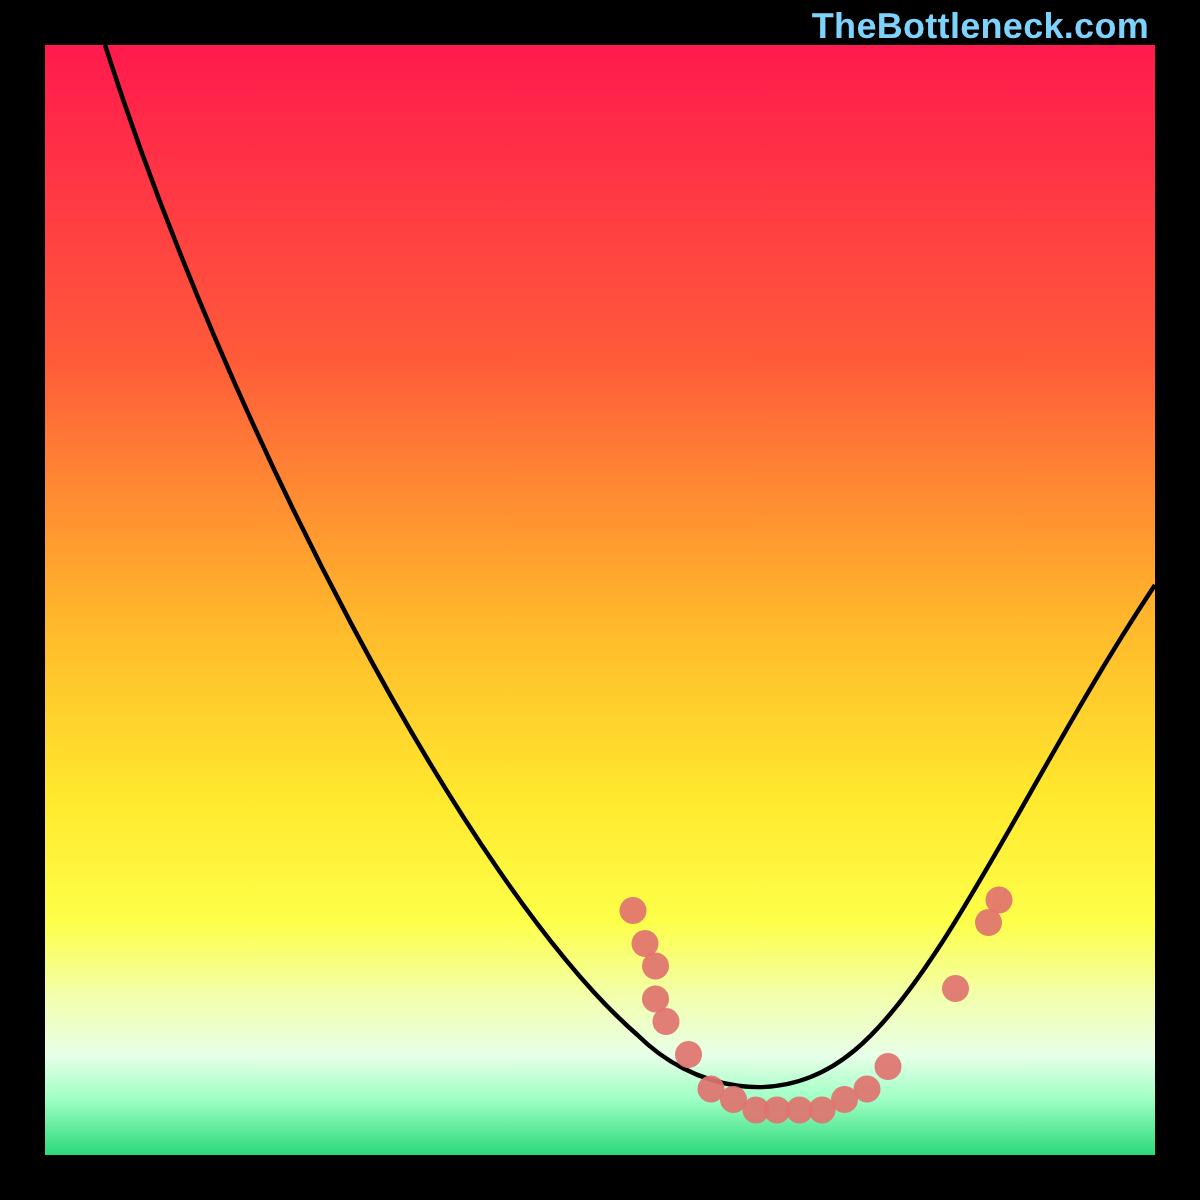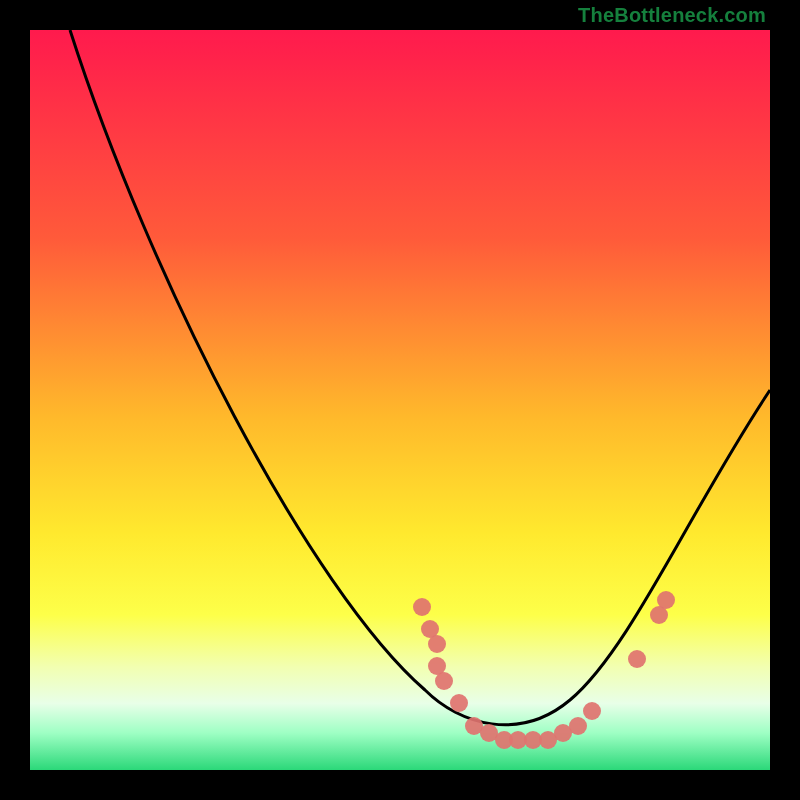--- a/index.html
+++ b/index.html
@@ -47,23 +47,23 @@
     left: 0;
     top: 0;
     width: 740px;
     height: 740px;
     pointer-events: none;
   }
   .watermark {
     position: absolute;
     top: 4px;
     right: 34px;
-    font-size: 20px;
+    font-size: 24px;
     font-weight: 600;
-    color: #15803d;
+    color: #7dd3fc;
     letter-spacing: 0.2px;
   }
   .dot {
     position: absolute;
     width: 18px;
     height: 18px;
     margin-left: -9px;
     margin-top: -9px;
     border-radius: 50%;
     background: #e0736f;

